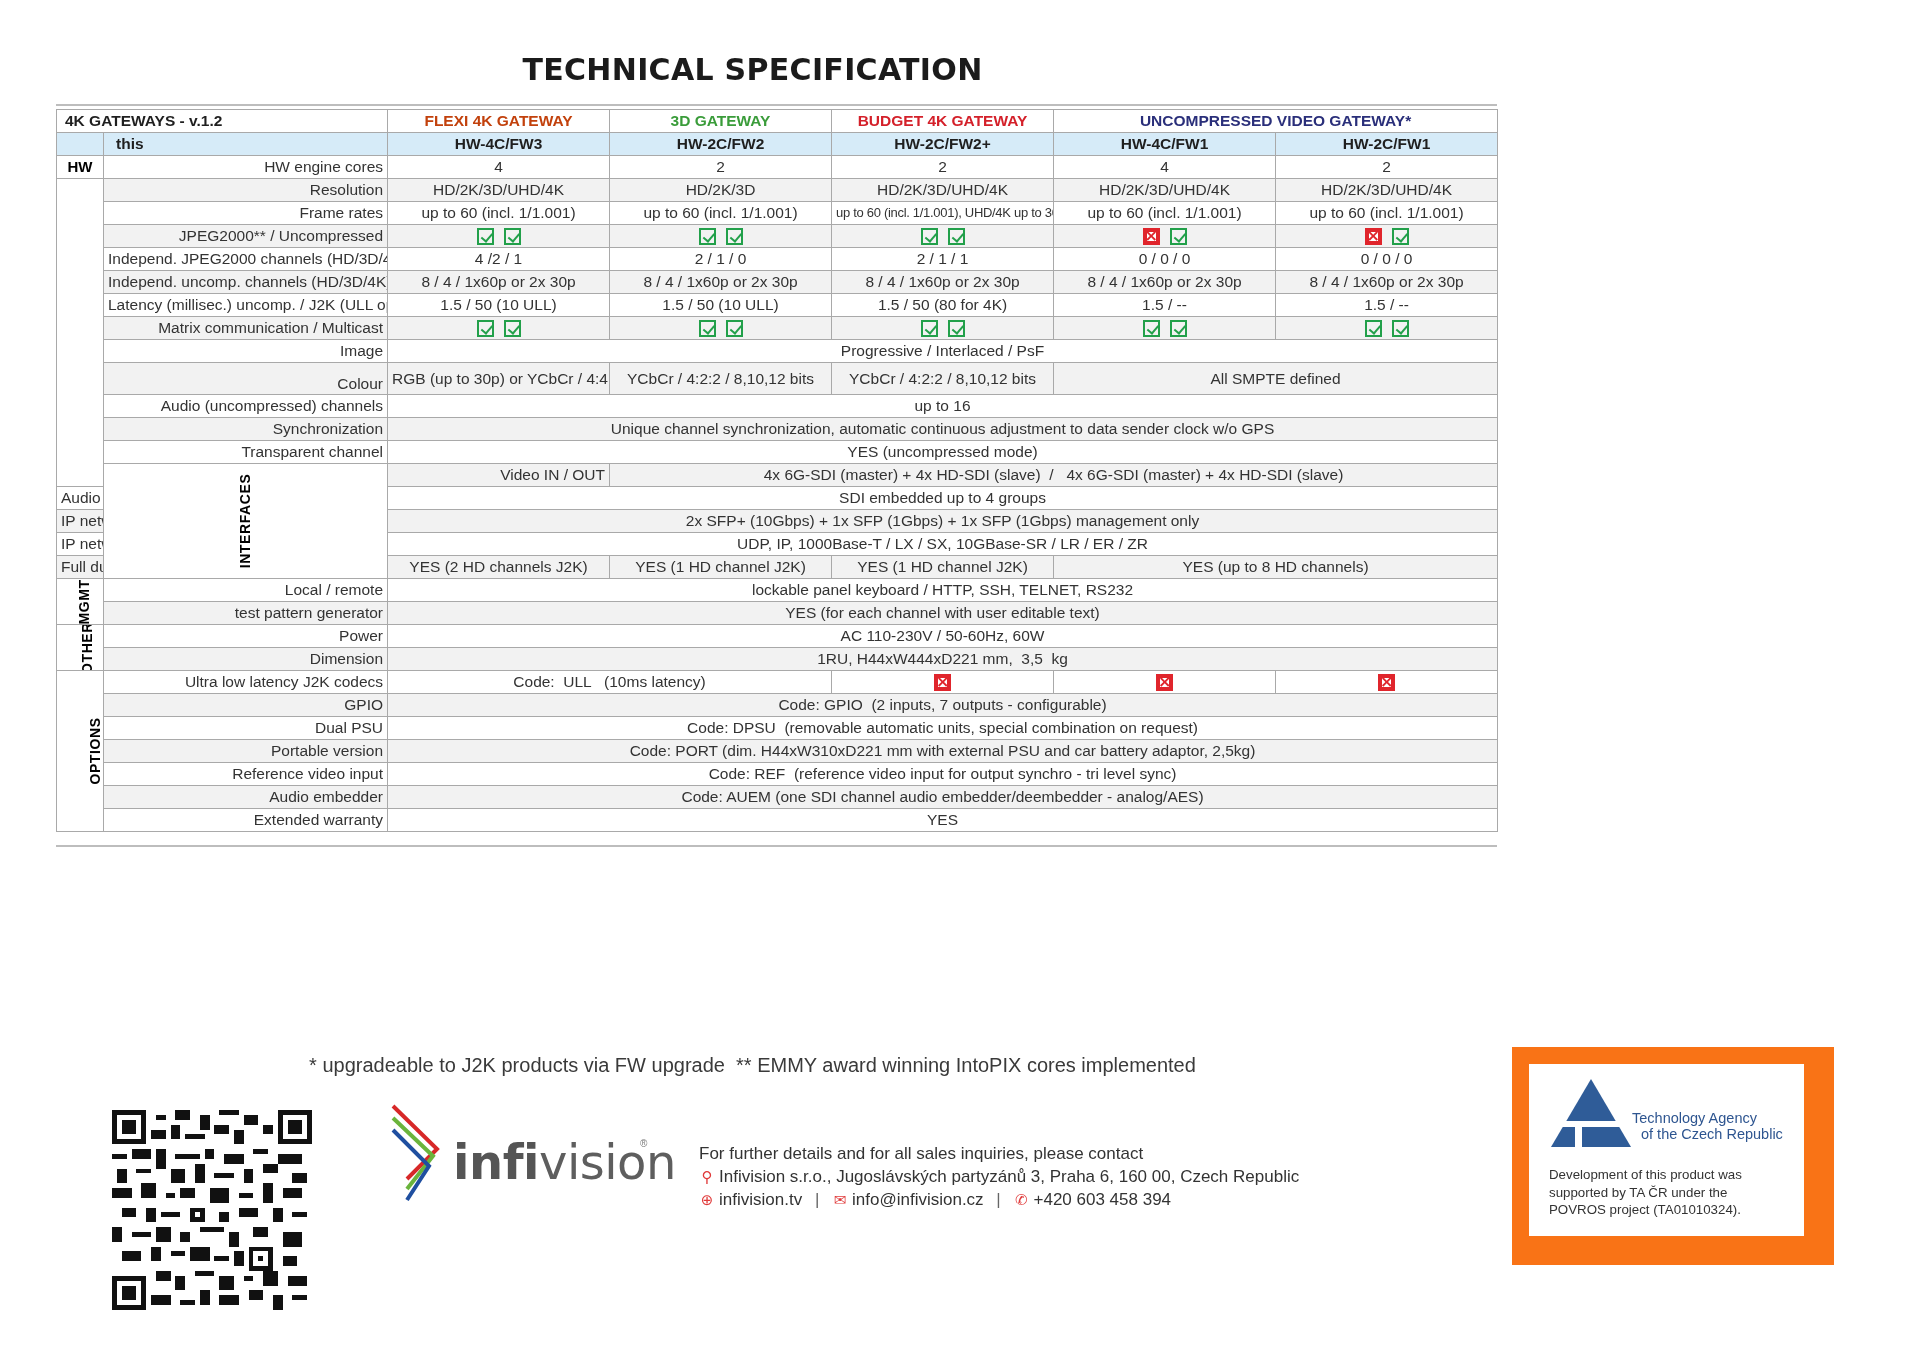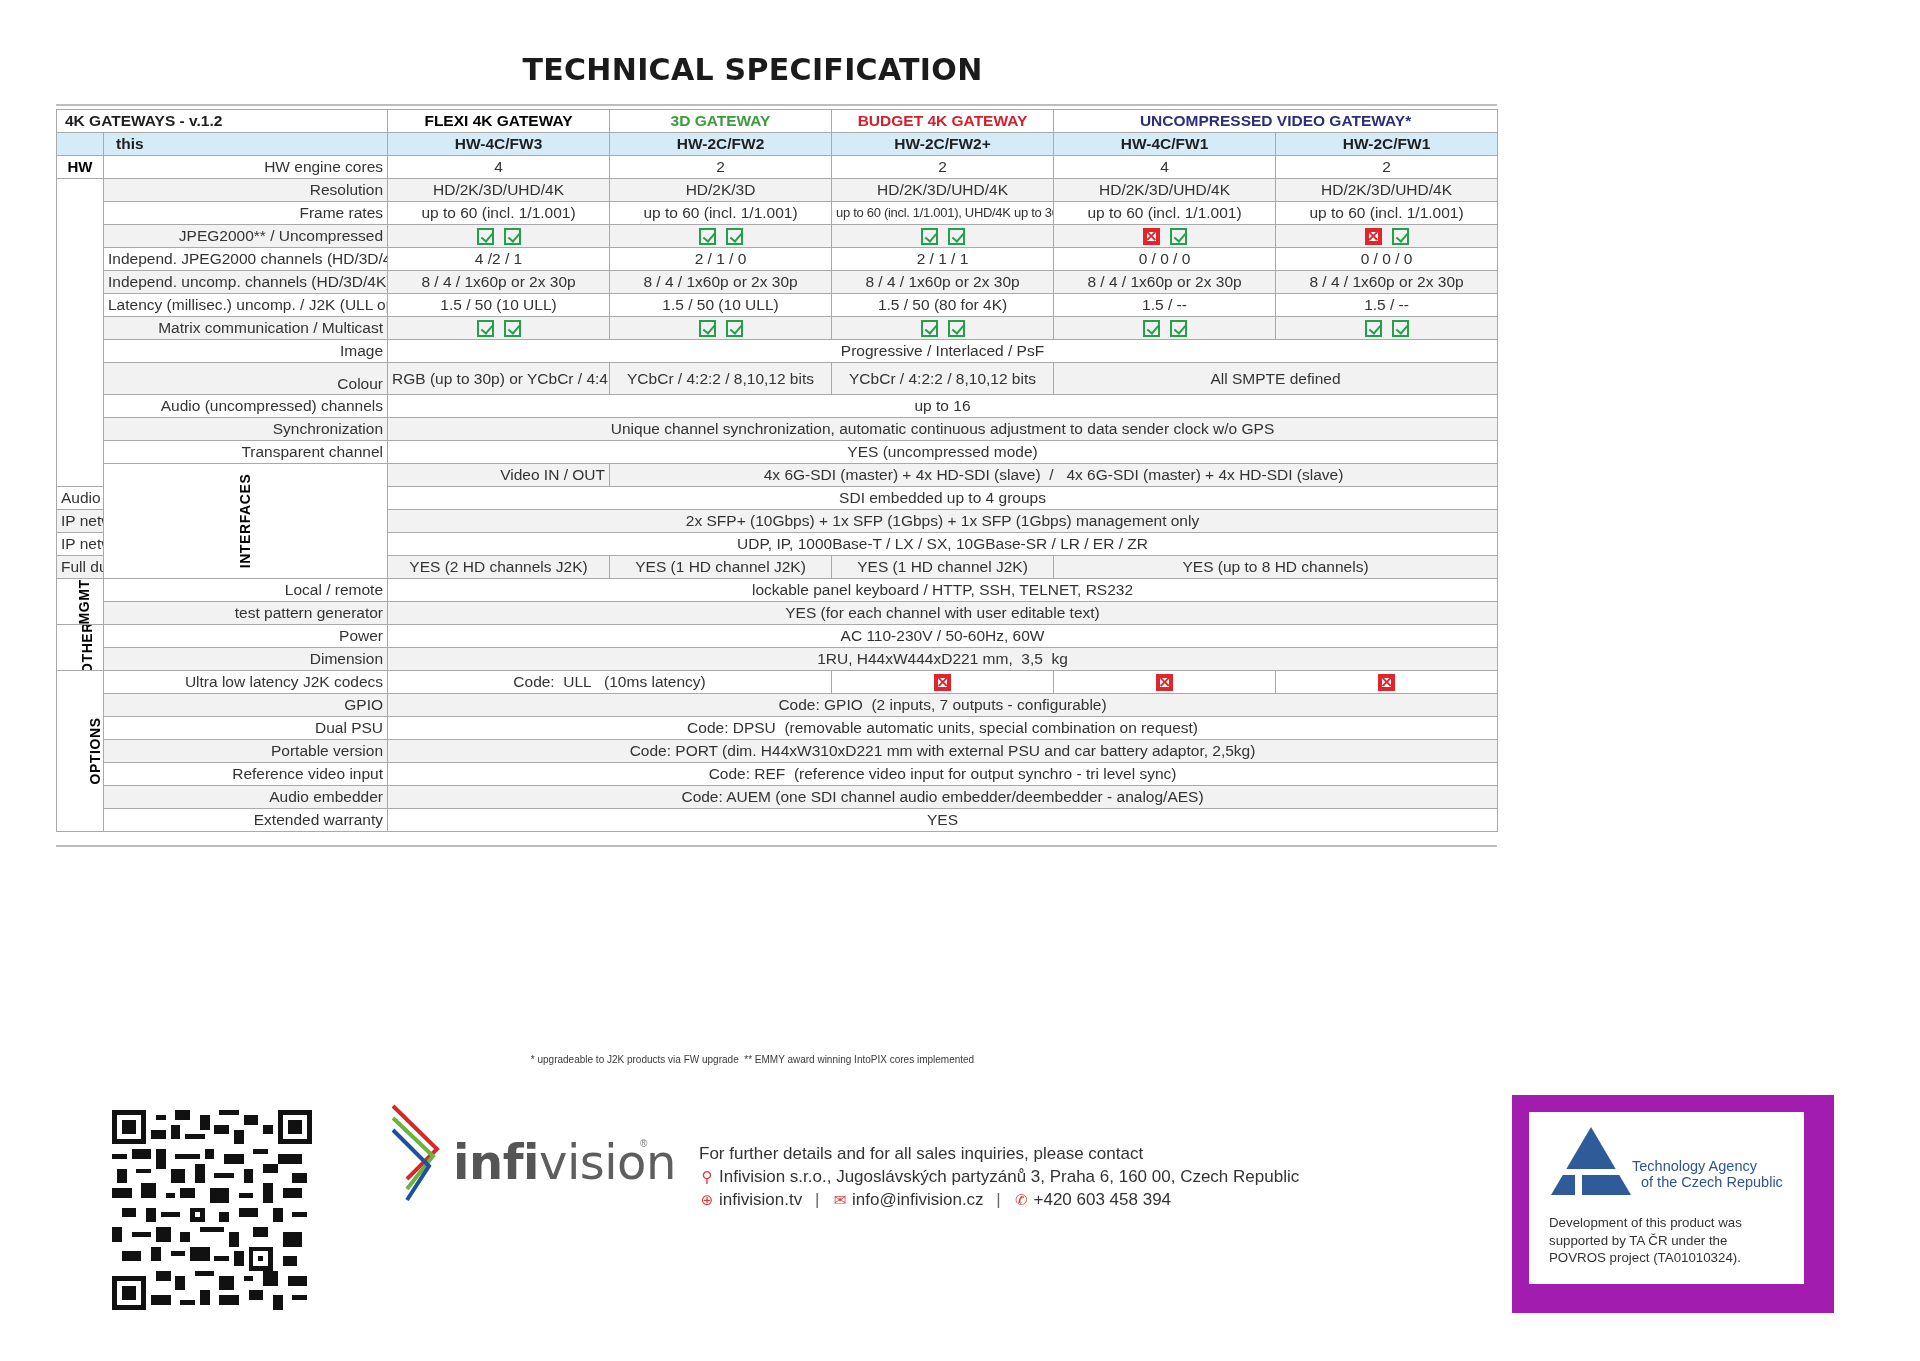--- a/index.html
+++ b/index.html
@@ -35,34 +35,34 @@
   td.twoline { height: 46px; white-space: normal; line-height: 22px; }
   td.label.twoline { vertical-align: top; padding-top: 11px; }
 
   .check, .cross { display: inline-block; width: 17px; height: 17px; vertical-align: middle; margin: 0 5px; position: relative; }
   .check { border: 2px solid #22a04a; border-right-width: 2px; }
   .check::after { content: ""; position: absolute; left: 3px; top: 1px; width: 5px; height: 9px; border-right: 2.5px solid #22a04a; border-bottom: 2.5px solid #22a04a; transform: rotate(40deg) translate(1px, -1px); }
   .cross { background: #e0252c; border: 2px solid #e0252c; }
   .cross::before { content: ""; position: absolute; inset: 2px; background: #fff; }
   .cross::after { content: "×"; position: absolute; left: 0; top: -4px; width: 13px; text-align: center; font-weight: bold; font-size: 16px; color: #e0252c; font-family: "DejaVu Sans", sans-serif; }
 
-  .footnote { position: absolute; top: 1054px; left: 0; width: 1505px; text-align: center; font-size: 10px; color: #3a3a3a; }
+  .footnote { position: absolute; top: 1054px; left: 0; width: 1505px; text-align: center; font-size: 20px; color: #3a3a3a; }
 
   .qr { position: absolute; left: 110px; top: 1110px; width: 204px; height: 200px; }
   .logo { position: absolute; left: 385px; top: 1094px; width: 280px; height: 120px; }
   .logo .word { position: absolute; left: 68px; top: 40px; font-family: "DejaVu Sans", sans-serif; font-size: 48px; color: #5e5e5e; letter-spacing: -0.5px; }
   .logo .word b { font-weight: bold; color: #555; }
   .logo .reg { position: absolute; left: 255px; top: 44px; font-size: 10px; color: #777; }
 
   .contact { position: absolute; left: 699px; top: 1142px; font-size: 17px; color: #333; line-height: 23px; }
   .contact .head { font-weight: bold; color: #1f1f1f; }
   .contact .ico { display: inline-block; width: 16px; text-align: center; color: #e03a3a; margin-right: 4px; font-size: 15px; }
   .contact .sep { color: #666; margin: 0 8px; }
 
-  .ta-box { position: absolute; left: 1512px; top: 1095px; width: 322px; height: 218px; background: #a21caf; }
+  .ta-box { position: absolute; left: 1512px; top: 1047px; width: 322px; height: 218px; background: #f97316; }
   .ta-inner { position: absolute; left: 17px; top: 17px; width: 275px; height: 172px; background: #ffffff; }
   .ta-logo { position: absolute; left: 22px; top: 15px; width: 82px; height: 68px; }
   .ta-name { position: absolute; left: 103px; top: 46px; font-size: 14.5px; color: #2e5590; line-height: 16px; }
   .ta-name .l2 { padding-left: 9px; display: block; }
   .ta-text { position: absolute; left: 20px; top: 102px; font-size: 13.3px; color: #333; line-height: 17.5px; }
 </style>
 </head>
 <body>
 
 <div class="page-title">TECHNICAL SPECIFICATION</div>
@@ -74,21 +74,21 @@
       <col class="c-label">
     <col class="c-v">
       <col class="c-v">
       <col class="c-v">
       <col class="c-v">
       <col class="c-v">
   </colgroup>
   <tbody>
     <tr class="hdr-row">
       <td colspan="2" class="title-cell">4K GATEWAYS - v.1.2</td>
-      <td style="color:#000000">FLEXI 4K GATEWAY</td>
+      <td style="color:#c2410c">FLEXI 4K GATEWAY</td>
       <td style="color:#3a9c3a">3D GATEWAY</td>
       <td style="color:#d4202a">BUDGET 4K GATEWAY</td>
       <td colspan="2" style="color:#2a2f7a">UNCOMPRESSED VIDEO GATEWAY*</td>
     </tr>
     <tr class="type-row">
       <td></td>
       <td class="type-label">this</td>
       <td>HW-4C/FW3</td>
       <td>HW-2C/FW2</td>
       <td>HW-2C/FW2+</td>

